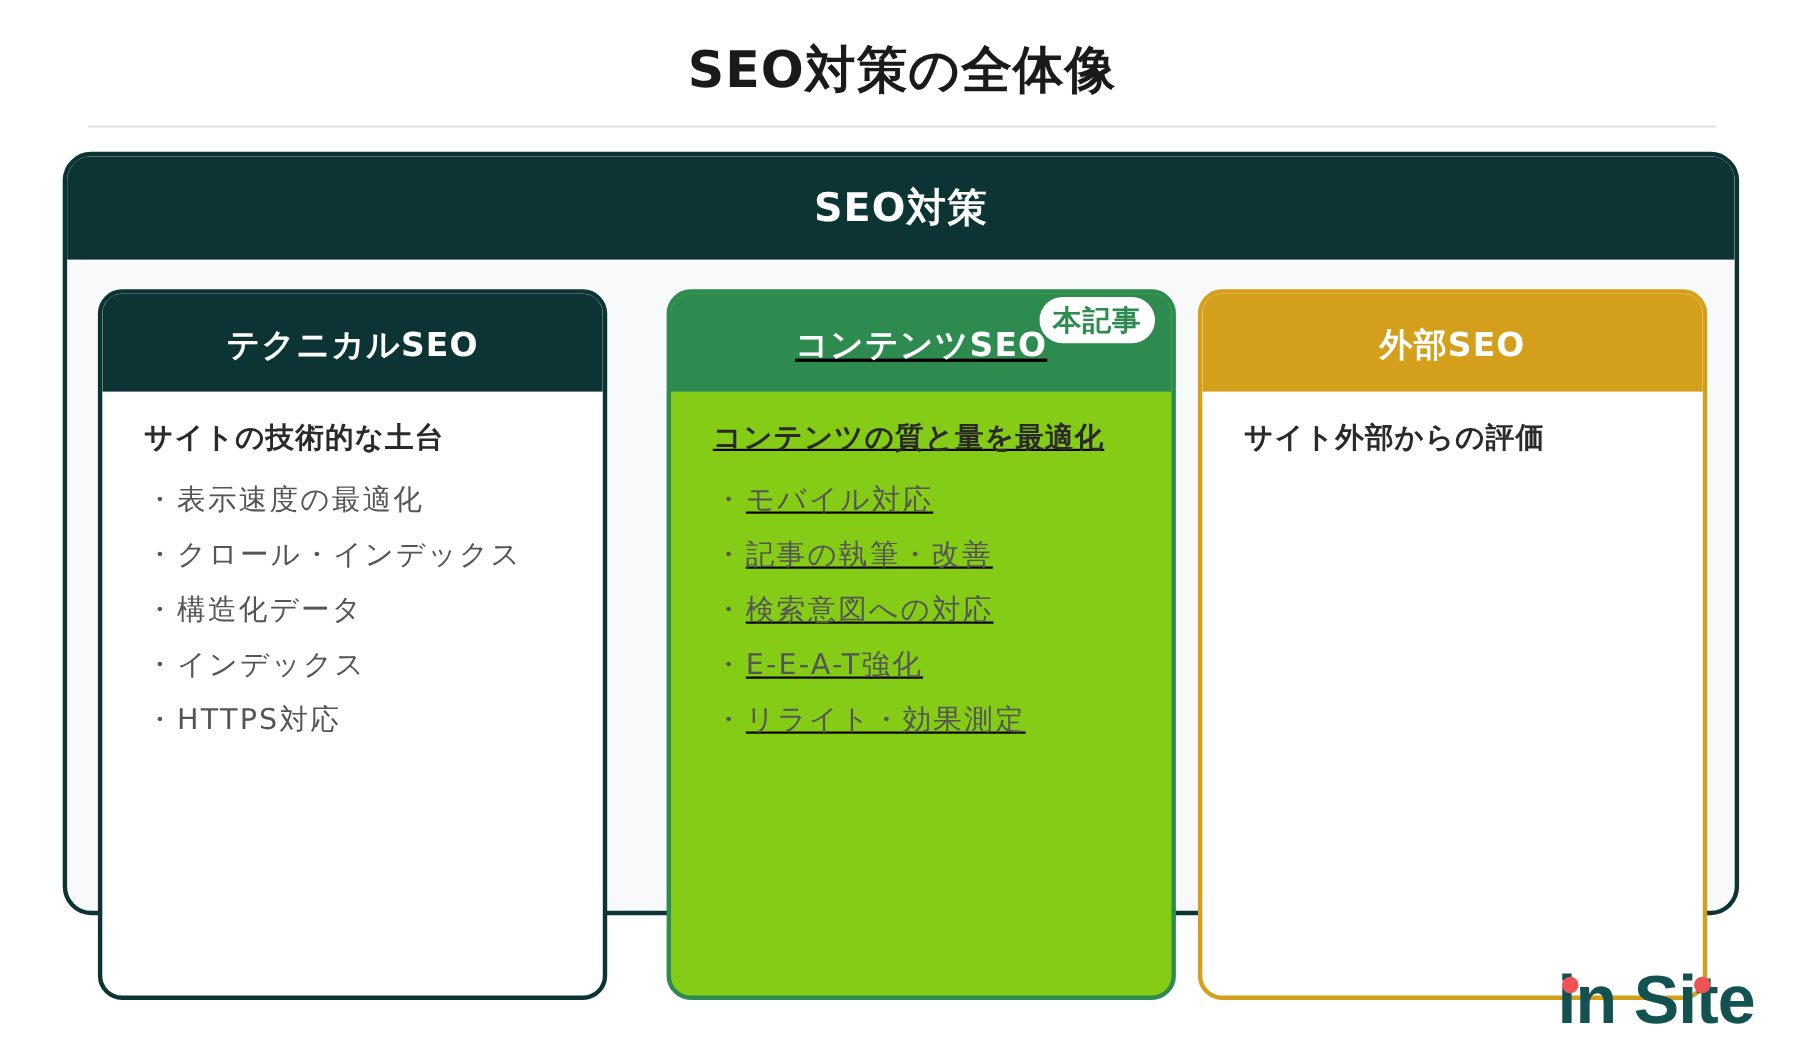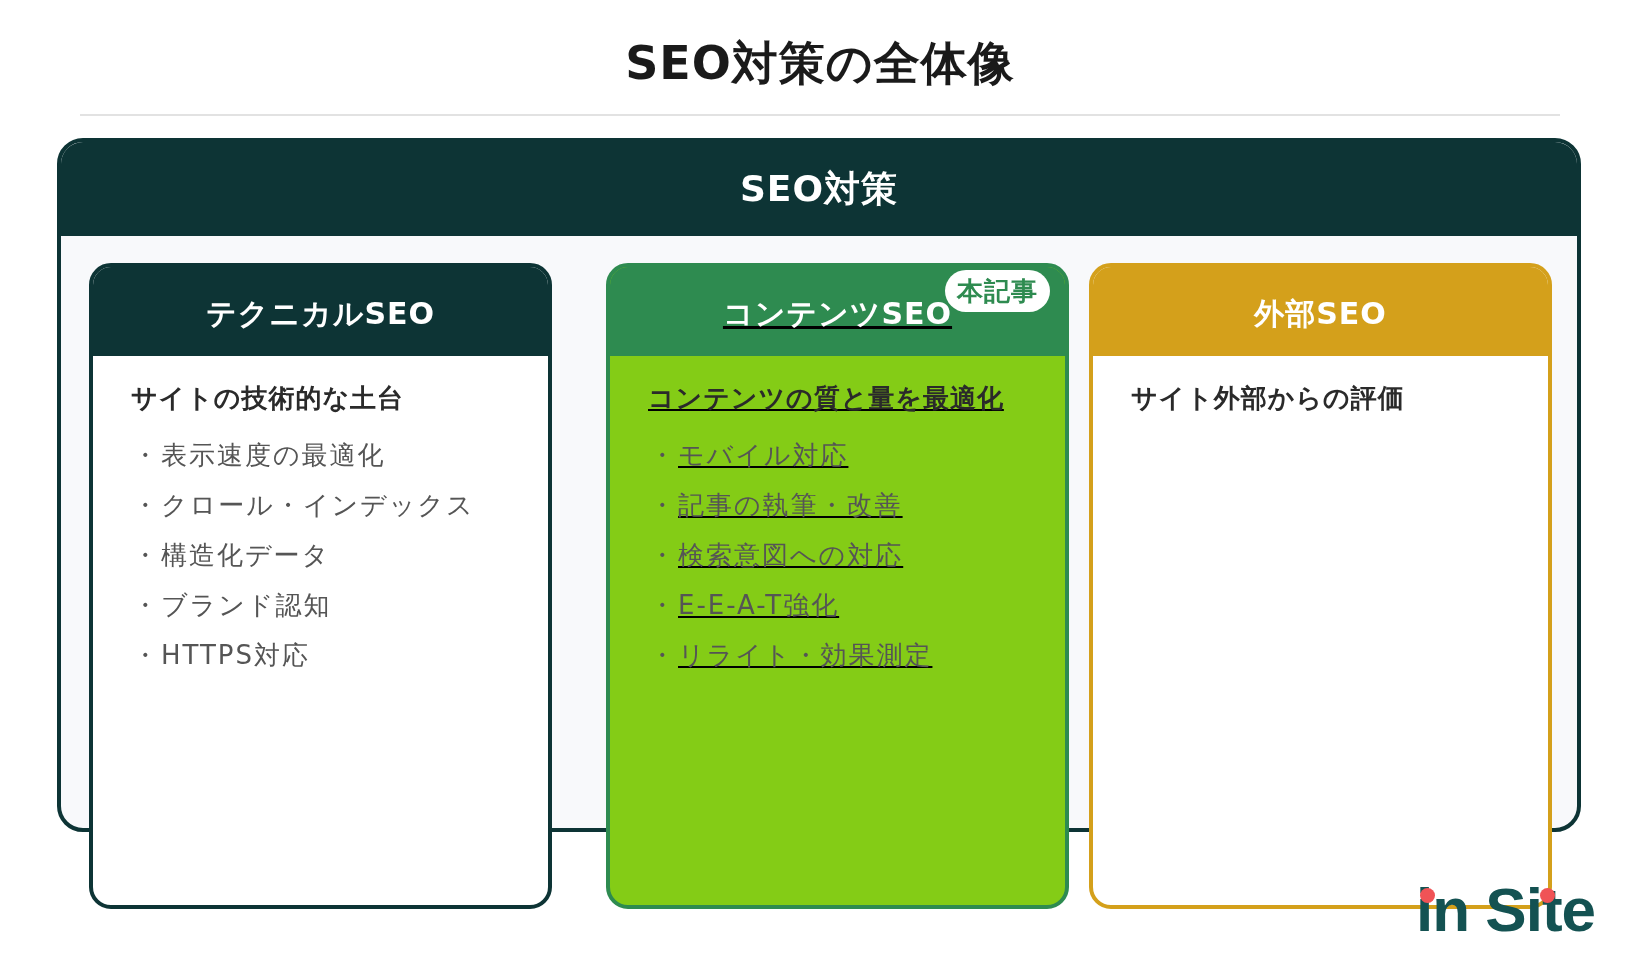--- a/index.html
+++ b/index.html
@@ -72,21 +72,21 @@
 <div class="card tech">
   <div class="card-header">
     <span class="card-title">テクニカルSEO</span>
   </div>
   <div class="card-body">
     <div class="card-subtitle">サイトの技術的な土台</div>
     <ul class="card-list">
       <li><span class="bullet">・</span><span>表示速度の最適化</span></li>
       <li><span class="bullet">・</span><span>クロール・インデックス</span></li>
       <li><span class="bullet">・</span><span>構造化データ</span></li>
-      <li><span class="bullet">・</span><span>ブランド認知</span></li>
+      <li><span class="bullet">・</span><span>インデックス</span></li>
       <li><span class="bullet">・</span><span>HTTPS対応</span></li>
     </ul>
   </div>
 </div>
 
 <div class="card content">
   <div class="card-header">
     <span class="card-title">コンテンツSEO</span>
     <span class="badge">本記事</span>
   </div>

